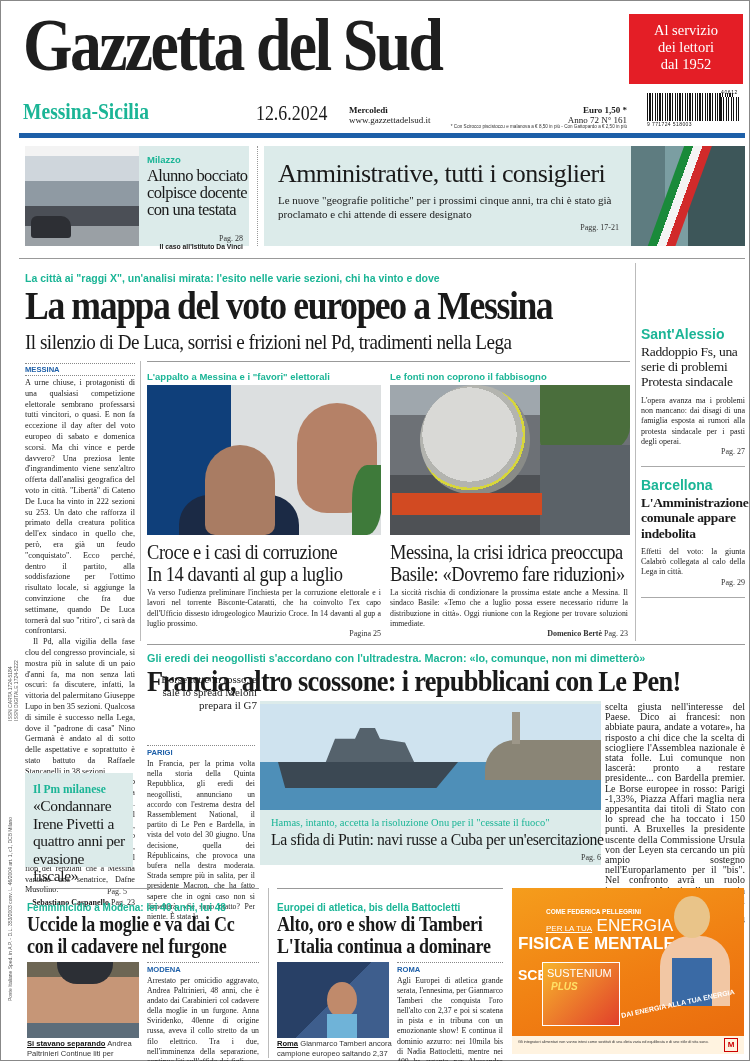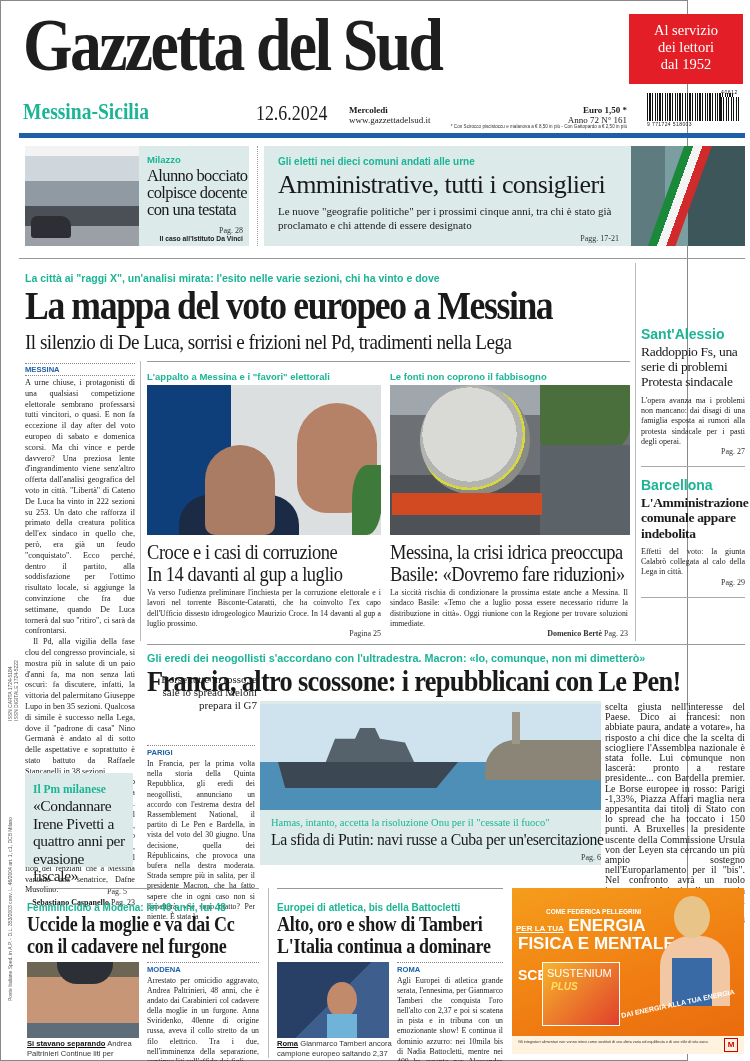--- a/index.html
+++ b/index.html
@@ -1,18 +1,18 @@
 <!DOCTYPE html>
 <html><head>
 <meta charset="utf-8">
 <style>
   * { box-sizing: border-box; margin: 0; padding: 0; }
   html, body { width: 750px; height: 1061px; background: #fff; overflow: hidden; }
   body { font-family: "DejaVu Serif", serif; color: #1a1a1a; position: relative; }
-  .page { position: absolute; left: 0; top: 0; width: 688px; height: 1061px; border: 1px solid #888; }
+  .page { position: absolute; left: 0; top: 0; width: 750px; height: 1061px; border: 1px solid #888; }
   .kicker { font-family: "Liberation Sans", sans-serif; font-weight: bold; color: #1bb596; }
   .body-text { font-family: "Liberation Serif", serif; font-size: 8.6px; line-height: 11.2px; text-align: justify; color: #222; }
   .pg { font-family: "Liberation Serif", serif; font-size: 8px; color: #333; text-align: right; }
 
   
   .masthead { position: absolute; left: 22px; top: 4px; font-family: "Liberation Serif", serif; font-weight: bold; font-size: 74px; letter-spacing: -3px; transform: scaleX(0.86); transform-origin: left top; color: #1e1e1e; line-height: 80px; }
   .redbox { position: absolute; left: 628px; top: 13px; width: 114px; height: 70px; background: #e41e26; color: #fff; font-family: "Liberation Serif", serif; font-size: 14.5px; line-height: 17px; text-align: center; padding-top: 8px; }
   .edition { position: absolute; left: 22px; top: 98px; font-family: "Liberation Serif", serif; font-weight: bold; font-size: 23px; color: #1bb596; transform: scaleX(0.85); transform-origin: left top; }
   .date { position: absolute; left: 255px; top: 100px; font-family: "Liberation Serif", serif; font-size: 21px; transform: scaleX(0.85); transform-origin: left top; }
   .dayweb { position: absolute; left: 348px; top: 104px; font-family: "Liberation Serif", serif; font-size: 9px; line-height: 10px; }
@@ -30,21 +30,21 @@
 
   
   .teaser-box { position: absolute; background: #dcebea; }
   .img { position: absolute; overflow: hidden; }
   .tz-milazzo-img { left: 24px; top: 145px; width: 114px; height: 100px;
     background: linear-gradient(180deg,#f3f3f3 0 10%,#cfd6dc 10% 35%,#8f9aa3 35% 60%,#4b4f56 60% 80%,#9aa0a5 80%); }
   .tz-milazzo-img::after { content:""; position:absolute; left:6px; top:70px; width:40px; height:22px; background:#2d2f34; border-radius:6px 10px 3px 3px; }
   .tz1 { left: 138px; top: 145px; width: 110px; height: 100px; padding: 8px 0 0 8px; }
   .tz1 .kicker { font-size: 9.5px; }
   .tz1 .hl { font-family: "Liberation Serif", serif; font-size: 16.5px; line-height: 17px; letter-spacing: -0.6px; margin-top: 2px; }
-  .tz1 .pg { margin-top: 8px; padding-right: 6px; }
+  .tz1 .pg { margin-top: 16px; padding-right: 6px; }
   .tz1 .cap { font-family: "Liberation Sans", sans-serif; font-weight: bold; font-size: 6.8px; text-align: right; padding-right: 6px; }
   .vdots { position: absolute; left: 256px; top: 145px; width: 0; height: 100px; border-left: 1px dotted #999; }
   .tz2 { left: 263px; top: 145px; width: 367px; height: 100px; padding: 10px 0 0 14px; }
   .tz2 .kicker { font-size: 10px; }
   .tz2 .hl { font-family: "Liberation Serif", serif; font-size: 26px; letter-spacing: -0.6px; margin-top: 4px; line-height: 28px; }
   .tz2 .sub { font-family: "Liberation Serif", serif; font-size: 11px; line-height: 13.5px; margin-top: 6px; }
   .tz2 .pg { margin-top: 2px; padding-right: 12px; }
   .tz-sash-img { left: 630px; top: 145px; width: 114px; height: 100px;
     background: linear-gradient(90deg,#5e7c80 0 30%,#7b9ea2 30% 50%,#3d5659 50%); }
   .tz-sash-img::before { content:""; position:absolute; left:34px; top:-10px; width:26px; height:130px; transform: rotate(20deg);
@@ -117,21 +117,21 @@
   .tamberi-img::after { content:""; position:absolute; left: 50px; top: 52px; width: 30px; height: 24px; background:#6fb3d8; }
   .caption { position: absolute; font-family: "Liberation Sans", sans-serif; font-size: 7.6px; line-height: 10px; color: #333; }
   .caption b { color: #111; text-decoration: underline; }
   .bot-col { position: absolute; }
   .bot-col .city { font-family: "Liberation Sans", sans-serif; font-weight: bold; font-size: 7.6px; color: #1d5fa8; border-top: 1px dotted #888; padding-top: 2px; margin-bottom: 2px; }
   .bot-col .body-text { font-size: 7.8px; line-height: 10.1px; }
 
   
   .ad { left: 511px; top: 887px; width: 232px; height: 166px; background: linear-gradient(160deg,#f59d1c 0,#f07d12 55%,#e8680d 100%); }
   .ad .small { position: absolute; left: 34px; top: 20px; font-family: "Liberation Sans", sans-serif; font-weight: bold; font-size: 6.5px; color: #fff; white-space: nowrap; }
-  .ad .l1 { position: absolute; left: 4px; top: 28px; font-family: "Liberation Sans", sans-serif; font-weight: bold; color: #fff; white-space: nowrap; }
+  .ad .l1 { position: absolute; left: 34px; top: 28px; font-family: "Liberation Sans", sans-serif; font-weight: normal; color: #fff; white-space: nowrap; }
   .ad .l1 .a { font-size: 8px; text-decoration: underline; }
   .ad .l1 .b { font-size: 17px; }
   .ad .l2 { position: absolute; left: 6px; top: 46px; font-family: "Liberation Sans", sans-serif; font-weight: bold; font-size: 17px; color: #fff; white-space: nowrap; }
   .ad .l3 { position: absolute; left: 6px; top: 79px; font-family: "Liberation Sans", sans-serif; font-weight: bold; font-size: 14px; color: #fff; }
   .ad .box { position: absolute; left: 30px; top: 74px; width: 78px; height: 64px; background: linear-gradient(135deg,#f7b42c,#e1402b); border: 1px solid #fff; }
   .ad .box .brand { position: absolute; left: 4px; top: 4px; font-family: "Liberation Sans", sans-serif; font-size: 11px; color: #fff; }
   .ad .box .plus { position: absolute; left: 8px; top: 18px; font-family: "Liberation Sans", sans-serif; font-weight: bold; font-style: italic; font-size: 10px; color: #ffe066; }
   .ad .woman { position: absolute; left: 140px; top: 8px; width: 80px; height: 110px; }
   .ad .woman .head { position: absolute; left: 22px; top: 0; width: 36px; height: 42px; background:#e9c489; border-radius: 50%; }
   .ad .woman .body { position: absolute; left: 8px; top: 40px; width: 70px; height: 70px; background:#f2c7a4; border-radius: 30px 30px 0 0; }
@@ -175,21 +175,20 @@
 
   <div class="img tz-milazzo-img"></div>
   <div class="teaser-box tz1">
     <div class="kicker">Milazzo</div>
     <div class="hl">Alunno bocciato colpisce docente con una testata</div>
     <div class="pg">Pag. 28</div>
     <div class="cap">Il caso all'Istituto Da Vinci</div>
   </div>
   <div class="vdots"></div>
   <div class="teaser-box tz2">
-    <div class="kicker">Gli eletti nei dieci comuni andati alle urne</div>
     <div class="hl">Amministrative, tutti i consiglieri</div>
     <div class="sub">Le nuove "geografie politiche" per i prossimi cinque anni, tra chi è stato già proclamato e chi attende di essere designato</div>
     <div class="pg">Pagg. 17-21</div>
   </div>
   <div class="img tz-sash-img"></div>
 
   <div class="hr" style="left:18px; top:257px; width:726px;"></div>
 
   <div class="kicker main-kicker">La città ai "raggi X", un'analisi mirata: l'esito nelle varie sezioni, chi ha vinto e dove</div>
   <div class="main-hl">La mappa del voto europeo a Messina</div>

